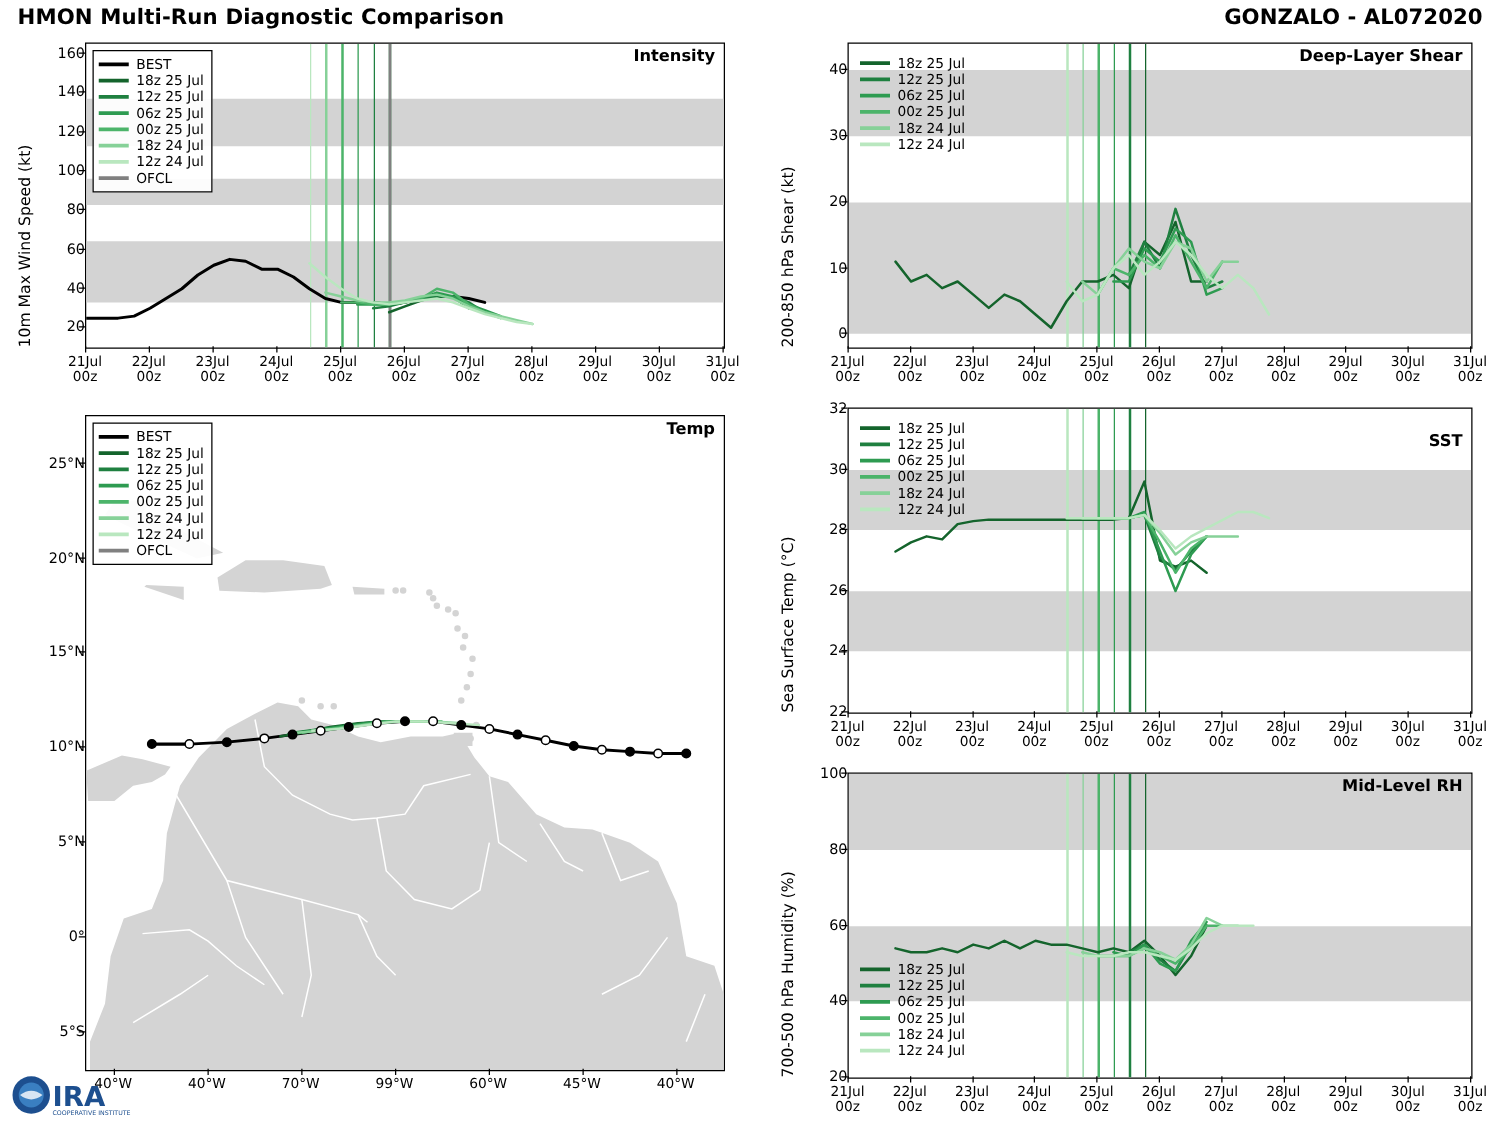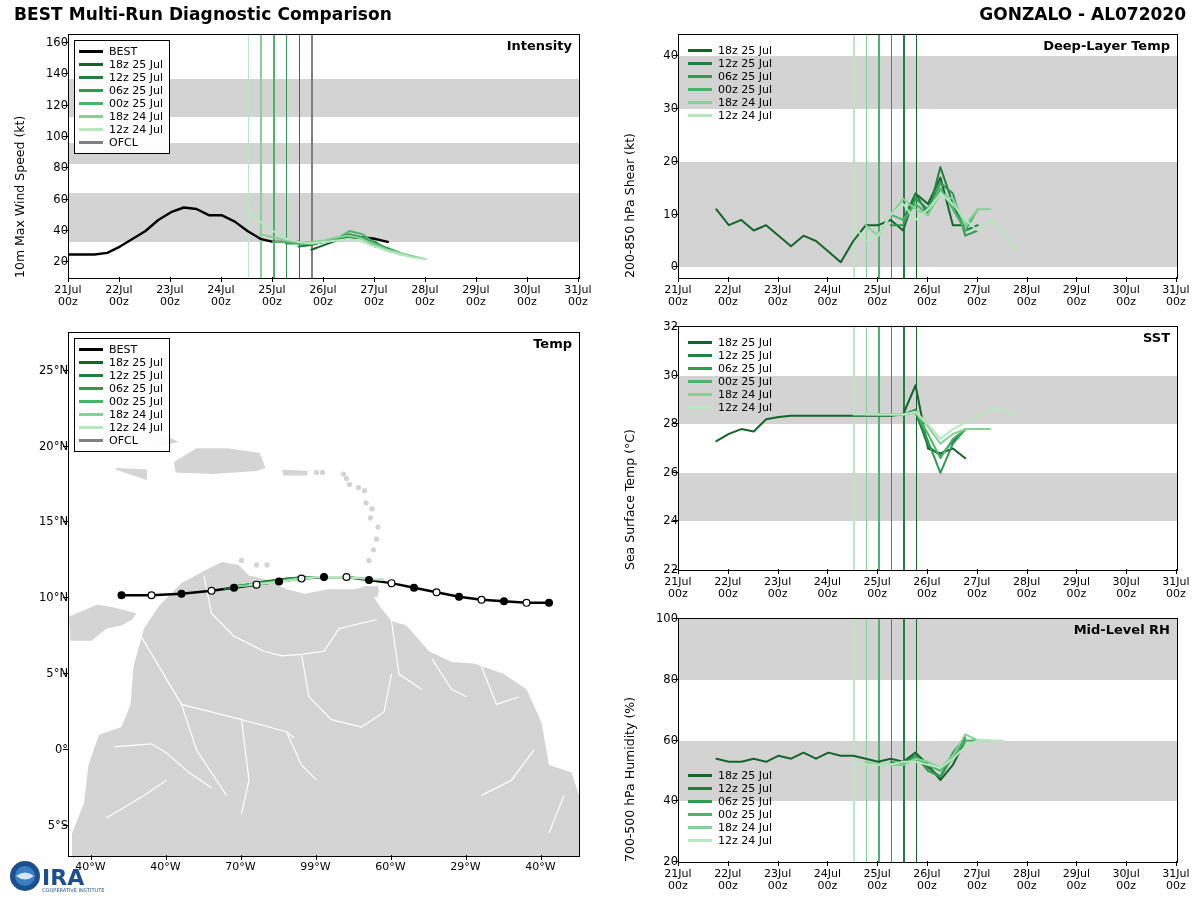--- a/index.html
+++ b/index.html
@@ -36,21 +36,21 @@
   .legend-label{font-size:11px;white-space:nowrap;}
 
   svg{position:absolute;left:0;top:0;overflow:visible;}
   .logo{position:absolute;left:8px;bottom:4px;width:96px;height:40px;}
 </style>
 </head>
 <body>
 
 <div class="page">
 
-  <div class="hdr-left">BEST Multi-Run Diagnostic Comparison</div>
+  <div class="hdr-left">HMON Multi-Run Diagnostic Comparison</div>
   <div class="hdr-right">GONZALO - AL072020</div>
 
   <div class="panel" style="left:0;top:28px;width:595px;height:290px;">
     <div class="plot" id="plot-intensity" style="left:68px;top:6px;width:512px;height:245px;">
         <div class="band" style="top: 158.342px; height: 48.6px;"></div>
         <div class="band" style="top: 108.174px; height: 20.3806px;"></div>
         <div class="band" style="top: 43.8968px; height: 37.6258px;"></div>
         <div class="vline" style="left: 178.5px; background: rgb(185, 231, 191);"></div>
         <div class="vline" style="left: 191.25px; background: rgb(134, 209, 152);"></div>
         <div class="vline" style="left: 204px; background: rgb(76, 180, 106);"></div>
@@ -222,21 +222,21 @@
   <div class="xtick" style="left: 90.5px; top: 533px;">40°W</div>
       <div class="xtickmark" style="left: 90.5px; top: 527px;"></div>
       <div class="xtick" style="left: 165.5px; top: 533px;">40°W</div>
       <div class="xtickmark" style="left: 165.5px; top: 527px;"></div>
       <div class="xtick" style="left: 240.5px; top: 533px;">70°W</div>
       <div class="xtickmark" style="left: 240.5px; top: 527px;"></div>
       <div class="xtick" style="left: 315.5px; top: 533px;">99°W</div>
       <div class="xtickmark" style="left: 315.5px; top: 527px;"></div>
       <div class="xtick" style="left: 390.5px; top: 533px;">60°W</div>
       <div class="xtickmark" style="left: 390.5px; top: 527px;"></div>
-      <div class="xtick" style="left: 465.5px; top: 533px;">29°W</div>
+      <div class="xtick" style="left: 465.5px; top: 533px;">45°W</div>
       <div class="xtickmark" style="left: 465.5px; top: 527px;"></div>
       <div class="xtick" style="left: 540.5px; top: 533px;">40°W</div>
       <div class="xtickmark" style="left: 540.5px; top: 527px;"></div>
       <div class="ytick" style="top: 41.8986px; left: 0px; width: 68px;">25°N</div>
       <div class="ytickmark" style="left: 63px; top: 41.8986px;"></div>
       <div class="ytick" style="top: 117.696px; left: 0px; width: 68px;">20°N</div>
       <div class="ytickmark" style="left: 63px; top: 117.696px;"></div>
       <div class="ytick" style="top: 193.493px; left: 0px; width: 68px;">15°N</div>
       <div class="ytickmark" style="left: 63px; top: 193.493px;"></div>
       <div class="ytick" style="top: 269.29px; left: 0px; width: 68px;">10°N</div>
@@ -296,21 +296,21 @@
         <svg width="498" height="243">
           <polyline points="37.4,174.3 49.8,190.2 62.3,184.9 74.7,195.5 87.1,190.2 99.6,200.7 112.0,211.3 124.5,200.7 137.0,206.0 149.4,216.6 161.8,227.2 174.3,206.0 186.8,190.2 199.2,190.2 211.7,184.9 224.1,195.5 236.5,158.5 249.0,169.0 261.4,142.6 273.9,190.2 286.3,190.2" fill="none" stroke="#14642c" stroke-width="2" stroke-linejoin="round" stroke-linecap="round"></polyline>
           <polyline points="224.1,184.9 236.5,158.5 249.0,179.6 261.4,132.1 273.9,169.0 286.3,195.5 298.8,190.2" fill="none" stroke="#1f8040" stroke-width="2" stroke-linejoin="round" stroke-linecap="round"></polyline>
           <polyline points="211.7,190.2 224.1,190.2 236.5,163.8 249.0,174.3 261.4,147.9 273.9,158.5 286.3,200.7 298.8,195.5" fill="none" stroke="#2e9b51" stroke-width="2" stroke-linejoin="round" stroke-linecap="round"></polyline>
           <polyline points="199.2,200.7 211.7,179.6 224.1,184.9 236.5,169.0 249.0,179.6 261.4,153.2 273.9,174.3 286.3,195.5 298.8,174.3" fill="none" stroke="#4cb46a" stroke-width="2" stroke-linejoin="round" stroke-linecap="round"></polyline>
           <polyline points="186.8,190.2 199.2,200.7 211.7,179.6 224.1,163.8 236.5,174.3 249.0,179.6 261.4,158.5 273.9,163.8 286.3,190.2 298.8,174.3 311.3,174.3" fill="none" stroke="#86d198" stroke-width="2" stroke-linejoin="round" stroke-linecap="round"></polyline>
           <polyline points="174.3,190.2 186.8,206.0 199.2,200.7 211.7,179.6 224.1,169.0 236.5,184.9 249.0,174.3 261.4,158.5 273.9,169.0 286.3,184.9 298.8,195.5 311.3,184.9 323.7,195.5 336.2,216.6" fill="none" stroke="#b9e7bf" stroke-width="2" stroke-linejoin="round" stroke-linecap="round"></polyline>
         </svg>
       </div>
     <div style="position:absolute;left:78px;top:6px;width:500px;">
-      <span class="corner-title" style="right:8px;top:4px;">Deep-Layer Temp</span>
+      <span class="corner-title" style="right:8px;top:4px;">Deep-Layer Shear</span>
     </div>
     <div class="ylabel" style="left:22px;top:250px;">200-850 hPa Shear (kt)</div>
   <div class="ytick" style="top: 238.435px; width: 78px; left: 0px;">0</div>
       <div class="ytickmark" style="left: 73px; top: 238.435px;"></div>
       <div class="ytick" style="top: 185.609px; width: 78px; left: 0px;">10</div>
       <div class="ytickmark" style="left: 73px; top: 185.609px;"></div>
       <div class="ytick" style="top: 132.783px; width: 78px; left: 0px;">20</div>
       <div class="ytickmark" style="left: 73px; top: 132.783px;"></div>
       <div class="ytick" style="top: 79.9565px; width: 78px; left: 0px;">30</div>
       <div class="ytickmark" style="left: 73px; top: 79.9565px;"></div>
@@ -379,21 +379,21 @@
         <svg width="498" height="243">
           <polyline points="37.4,114.2 49.8,106.9 62.3,102.1 74.7,104.5 87.1,92.3 99.6,89.9 112.0,88.7 124.5,88.7 137.0,88.7 149.4,88.7 161.8,88.7 174.3,88.7 186.8,88.7 199.2,88.7 211.7,88.7 224.1,87.5 236.5,58.3 249.0,121.5 261.4,126.4 273.9,121.5 286.3,131.2" fill="none" stroke="#14642c" stroke-width="2" stroke-linejoin="round" stroke-linecap="round"></polyline>
           <polyline points="224.1,87.5 236.5,85.0 249.0,119.1 261.4,128.8 273.9,114.2 286.3,102.1" fill="none" stroke="#1f8040" stroke-width="2" stroke-linejoin="round" stroke-linecap="round"></polyline>
           <polyline points="211.7,87.5 224.1,87.5 236.5,82.6 249.0,114.2 261.4,145.8 273.9,116.6 286.3,102.1" fill="none" stroke="#2e9b51" stroke-width="2" stroke-linejoin="round" stroke-linecap="round"></polyline>
           <polyline points="199.2,87.5 211.7,87.5 224.1,87.5 236.5,85.0 249.0,106.9 261.4,131.2 273.9,111.8 286.3,102.1" fill="none" stroke="#4cb46a" stroke-width="2" stroke-linejoin="round" stroke-linecap="round"></polyline>
           <polyline points="186.8,87.5 199.2,87.5 211.7,87.5 224.1,87.5 236.5,85.0 249.0,99.6 261.4,116.6 273.9,106.9 286.3,102.1 298.8,102.1 311.3,102.1" fill="none" stroke="#86d198" stroke-width="2" stroke-linejoin="round" stroke-linecap="round"></polyline>
           <polyline points="174.3,87.5 186.8,87.5 199.2,87.5 211.7,87.5 224.1,87.5 236.5,85.0 249.0,97.2 261.4,111.8 273.9,102.1 311.3,82.6 323.7,82.6 336.2,87.5" fill="none" stroke="#b9e7bf" stroke-width="2" stroke-linejoin="round" stroke-linecap="round"></polyline>
         </svg>
       </div>
     <div style="position:absolute;left:78px;top:6px;width:500px;">
-      <span class="corner-title" style="right:8px;top:4px;">SST</span>
+      <span class="corner-title" style="right:8px;top:20px;">SST</span>
     </div>
     <div class="ylabel" style="left:22px;top:250px;">Sea Surface Temp (°C)</div>
   <div class="ytick" style="top: 249px; width: 78px; left: 0px;">22</div>
       <div class="ytickmark" style="left: 73px; top: 249px;"></div>
       <div class="ytick" style="top: 200.4px; width: 78px; left: 0px;">24</div>
       <div class="ytickmark" style="left: 73px; top: 200.4px;"></div>
       <div class="ytick" style="top: 151.8px; width: 78px; left: 0px;">26</div>
       <div class="ytickmark" style="left: 73px; top: 151.8px;"></div>
       <div class="ytick" style="top: 103.2px; width: 78px; left: 0px;">28</div>
       <div class="ytickmark" style="left: 73px; top: 103.2px;"></div>

